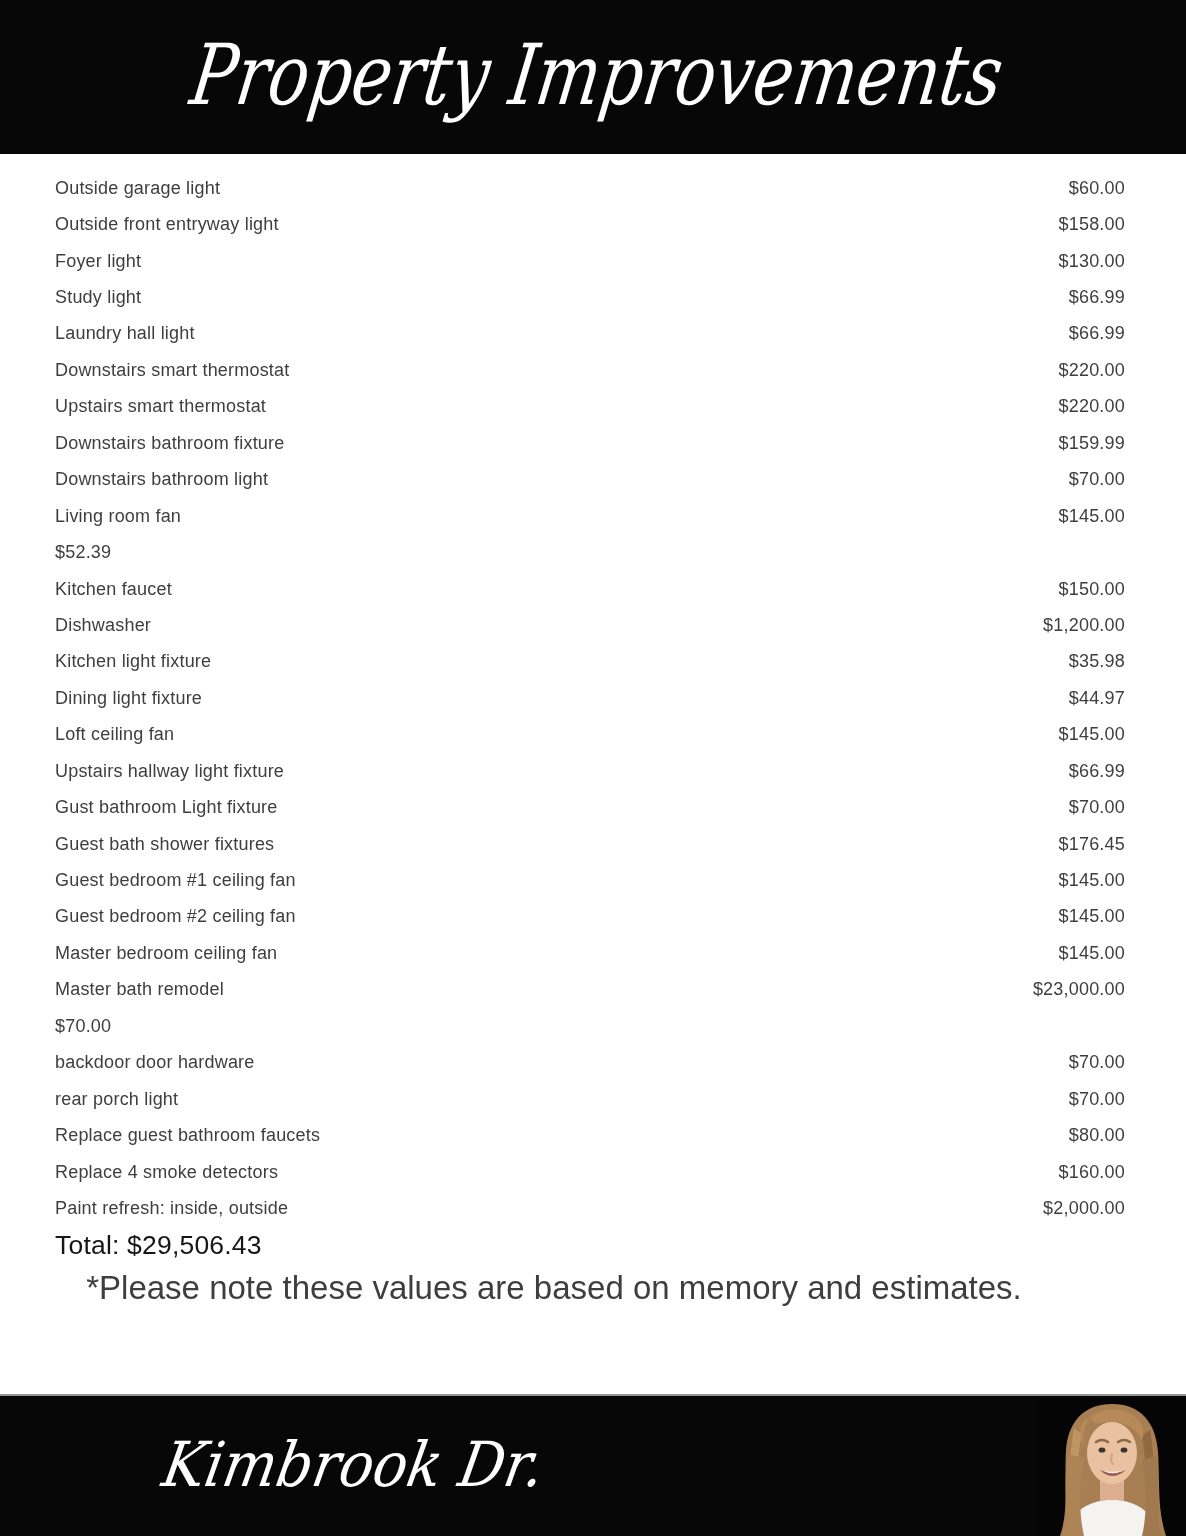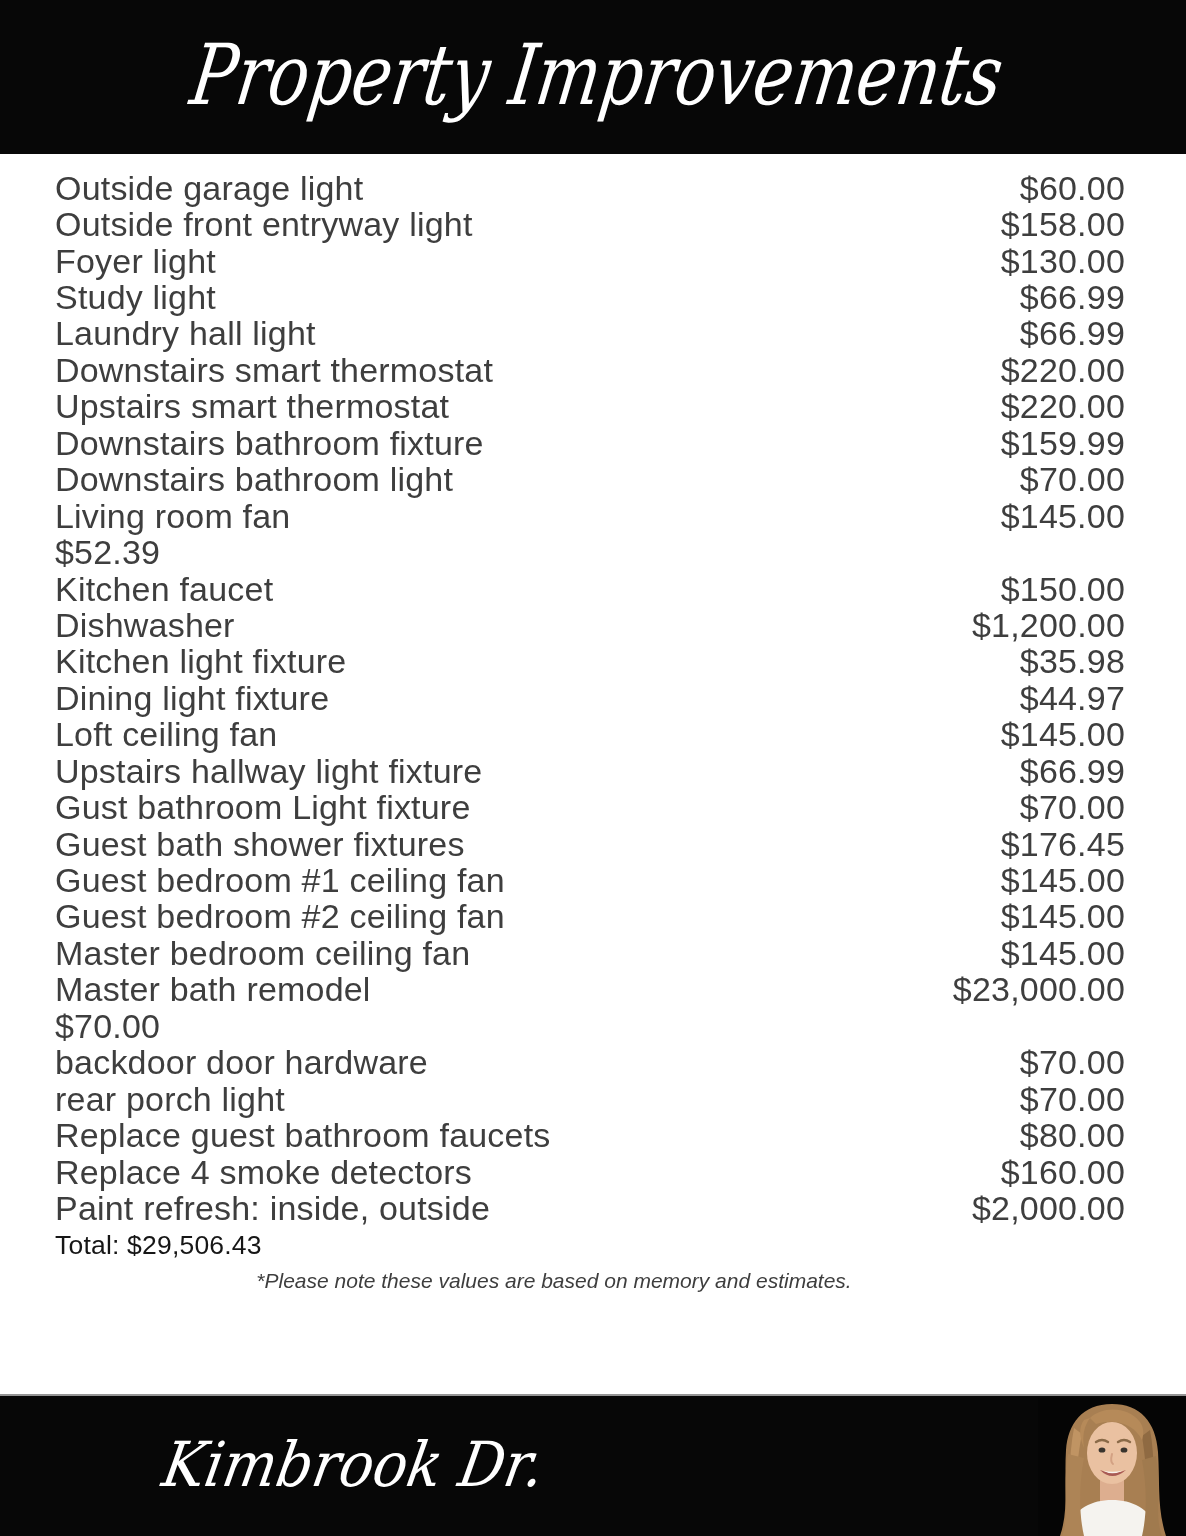--- a/index.html
+++ b/index.html
@@ -22,36 +22,36 @@
     font-style:italic;
     fill:#ffffff;
   }
   .content{
     position:absolute;top:154px;left:0;right:0;
     padding:16px 61px 0 55px;
   }
   .row{
     display:flex;justify-content:space-between;align-items:center;
     height:36.45px;
-    font-size:34px;
+    font-size:18px;
     color:#3e3e3e;
     letter-spacing:0.2px;
   }
   .row .label{white-space:nowrap;}
   .row .price{white-space:nowrap;}
   .total-row{
     height:37px;display:flex;align-items:center;
     font-size:26.5px;font-weight:normal;color:#161616;
     letter-spacing:0.2px;
   }
   .note-row{
     margin-top:5px;
     text-align:center;
     transform:translateX(-36px);
-    font-size:21px;color:#3e3e3e;font-style:italic;
+    font-size:33px;color:#3e3e3e;
   }
   .footer{
     position:absolute;bottom:0;left:0;right:0;height:140px;
     background:#070707;
     border-top:2px solid #949494;
   }
   .signature-wrap{
     position:absolute;left:140px;top:12px;
   }
   .signature-text{

